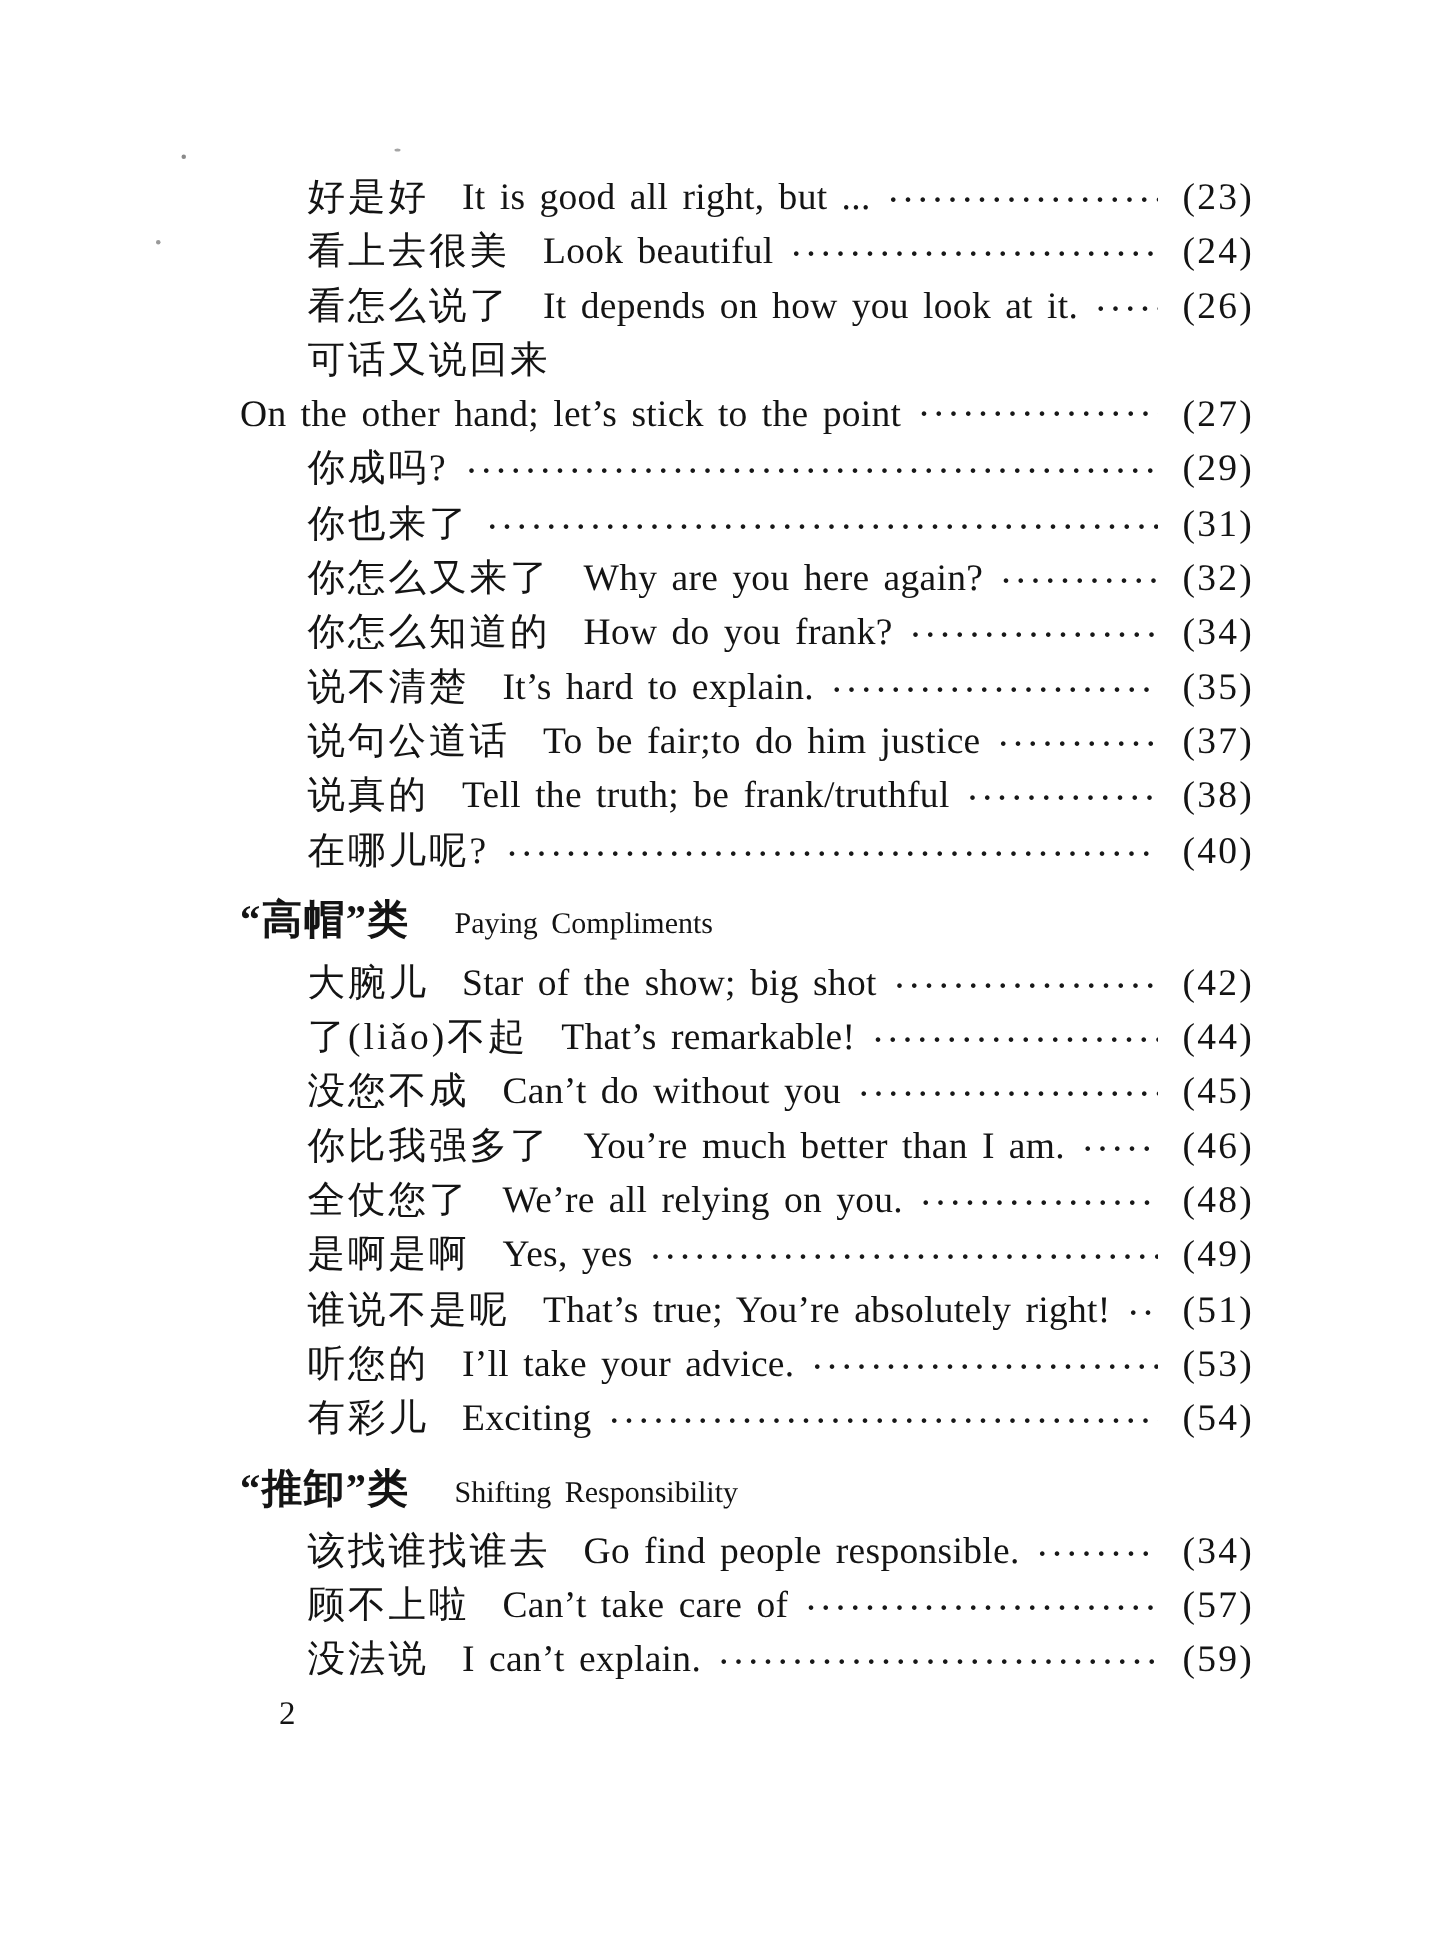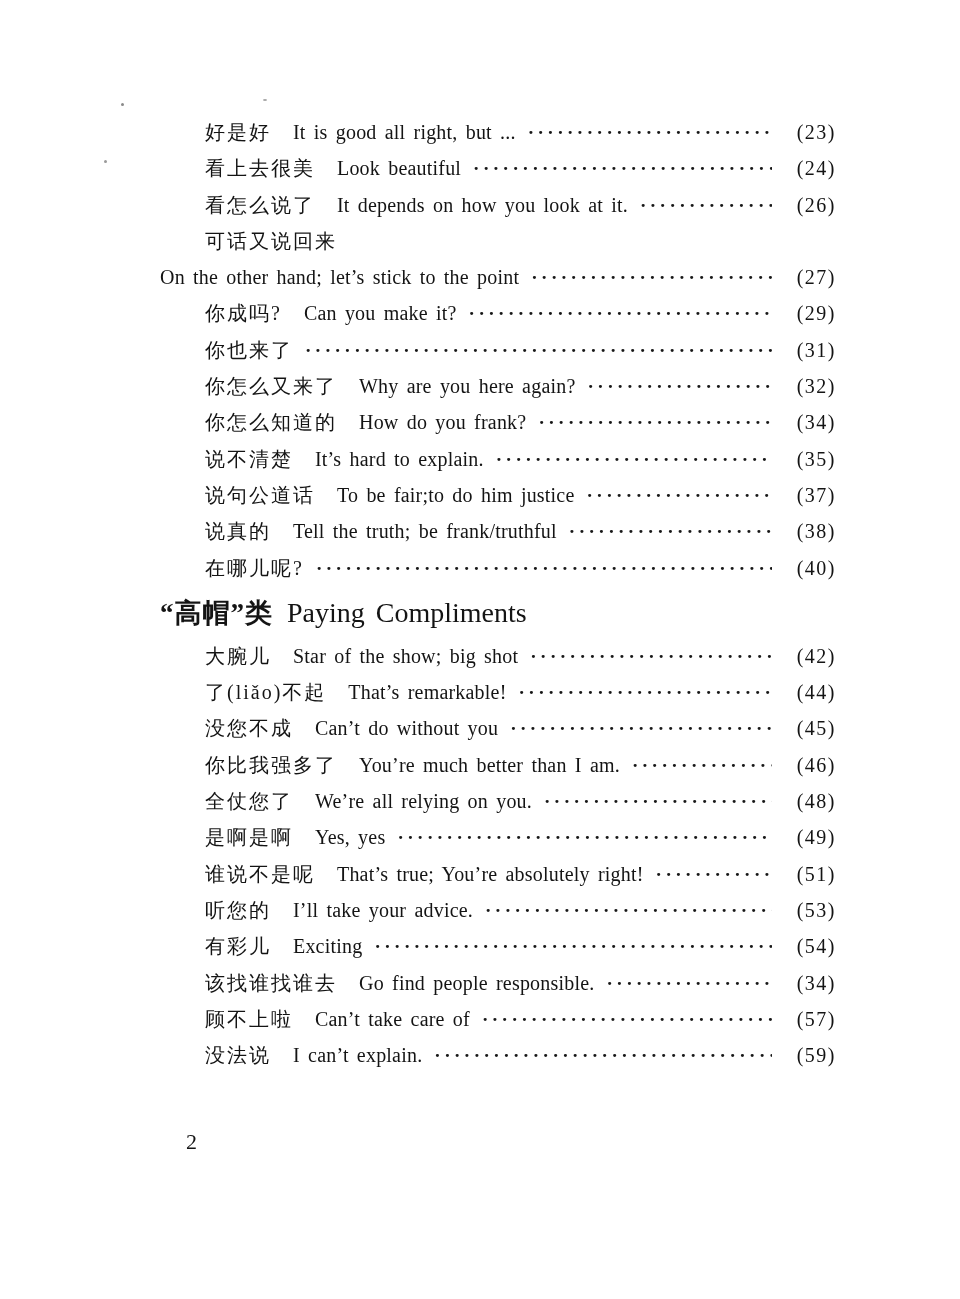--- a/index.html
+++ b/index.html
@@ -23,23 +23,23 @@
     width: 676px;
   }
 
   
   .toc-row {
     display: flex;
     align-items: baseline;
     height: 36.3px;
     line-height: 36.3px;
     padding-left: 45px;
-    font-size: 20px;
-  }
-  .toc-row.outdent { padding-left: 0; }
+    font-size: 25px;
+  }
+  .toc-row.outdent { padding-left: 0; align-items: center; }
 
   .zh {
     letter-spacing: 2px;
     white-space: nowrap;
   }
   .en {
     margin-left: 22px;
     white-space: nowrap;
     word-spacing: 3px;
     letter-spacing: 0.2px;
@@ -77,22 +77,22 @@
     line-height: 48px;
     margin: 3px 0 1px 0;
   }
   .heading-zh {
     font-weight: bold;
     font-size: 27px;
     letter-spacing: 1px;
     white-space: nowrap;
   }
   .heading-en {
-    font-size: 28px;
-    margin-left: 14px;
+    font-size: 20px;
+    margin-left: 30px;
     word-spacing: 4px;
     white-space: nowrap;
   }
 
   
   .folio {
     position: absolute;
     left: 186px;
     top: 1128px;
     font-size: 22px;
@@ -134,21 +134,20 @@
     <div class="toc-row">
       <span class="zh">可话又说回来</span>
     </div>
     <span class="toc-row outdent">
       <span class="en">On the other hand; let’s stick to the point</span>
       <span class="leader"></span>
       <span class="pagenum">(27)</span>
     </span>
     <div class="toc-row">
       <span class="zh">你成吗?</span>
-      <span class="en">Can you make it?</span>
       <span class="leader"></span>
       <span class="pagenum">(29)</span>
     </div>
     <div class="toc-row">
       <span class="zh">你也来了</span>
       <span class="leader"></span>
       <span class="pagenum">(31)</span>
     </div>
     <div class="toc-row">
       <span class="zh">你怎么又来了</span>
@@ -236,20 +235,24 @@
       <span class="en">I’ll take your advice.</span>
       <span class="leader"></span>
       <span class="pagenum">(53)</span>
     </div>
     <div class="toc-row">
       <span class="zh">有彩儿</span>
       <span class="en">Exciting</span>
       <span class="leader"></span>
       <span class="pagenum">(54)</span>
     </div>
+    <div class="section-heading">
+      <span class="heading-zh">“推卸”类</span>
+      <span class="heading-en">Shifting Responsibility</span>
+    </div>
     <div class="toc-row">
       <span class="zh">该找谁找谁去</span>
       <span class="en">Go find people responsible.</span>
       <span class="leader"></span>
       <span class="pagenum">(34)</span>
     </div>
     <div class="toc-row">
       <span class="zh">顾不上啦</span>
       <span class="en">Can’t take care of</span>
       <span class="leader"></span>

